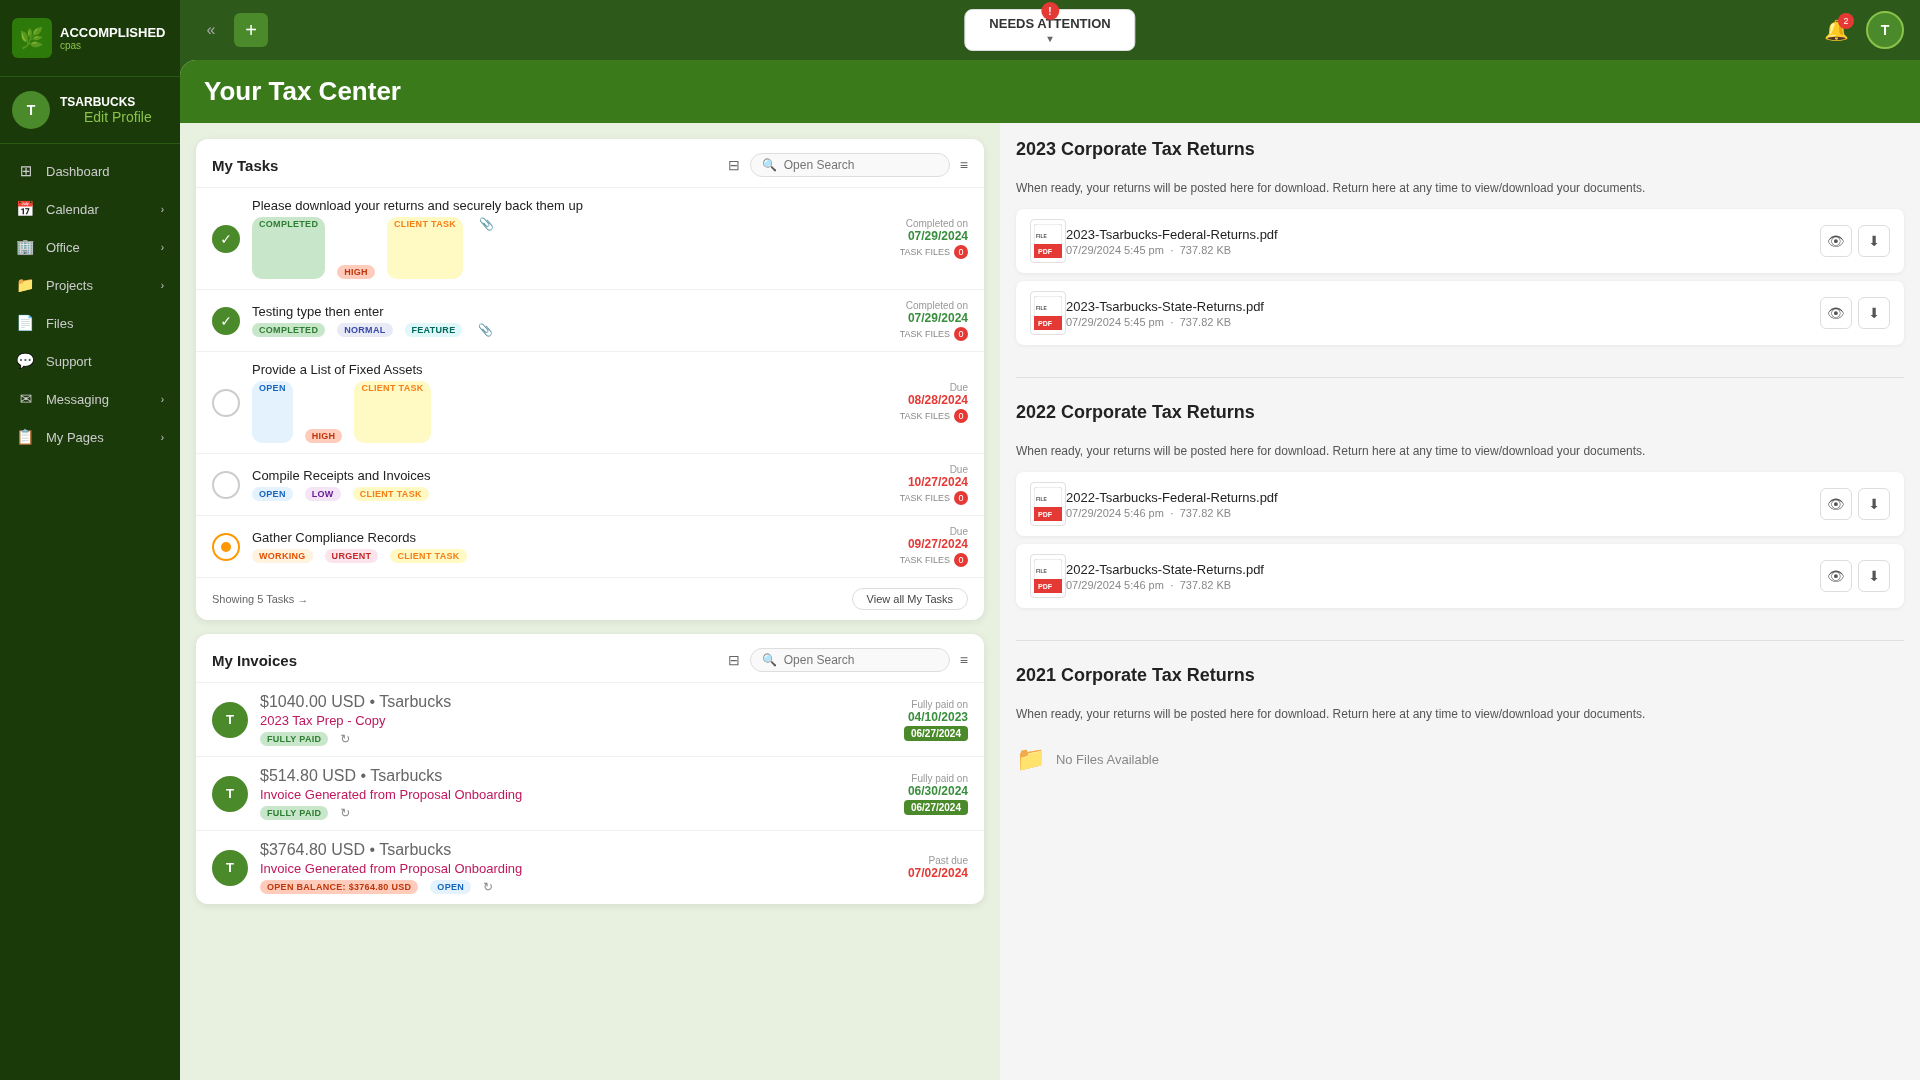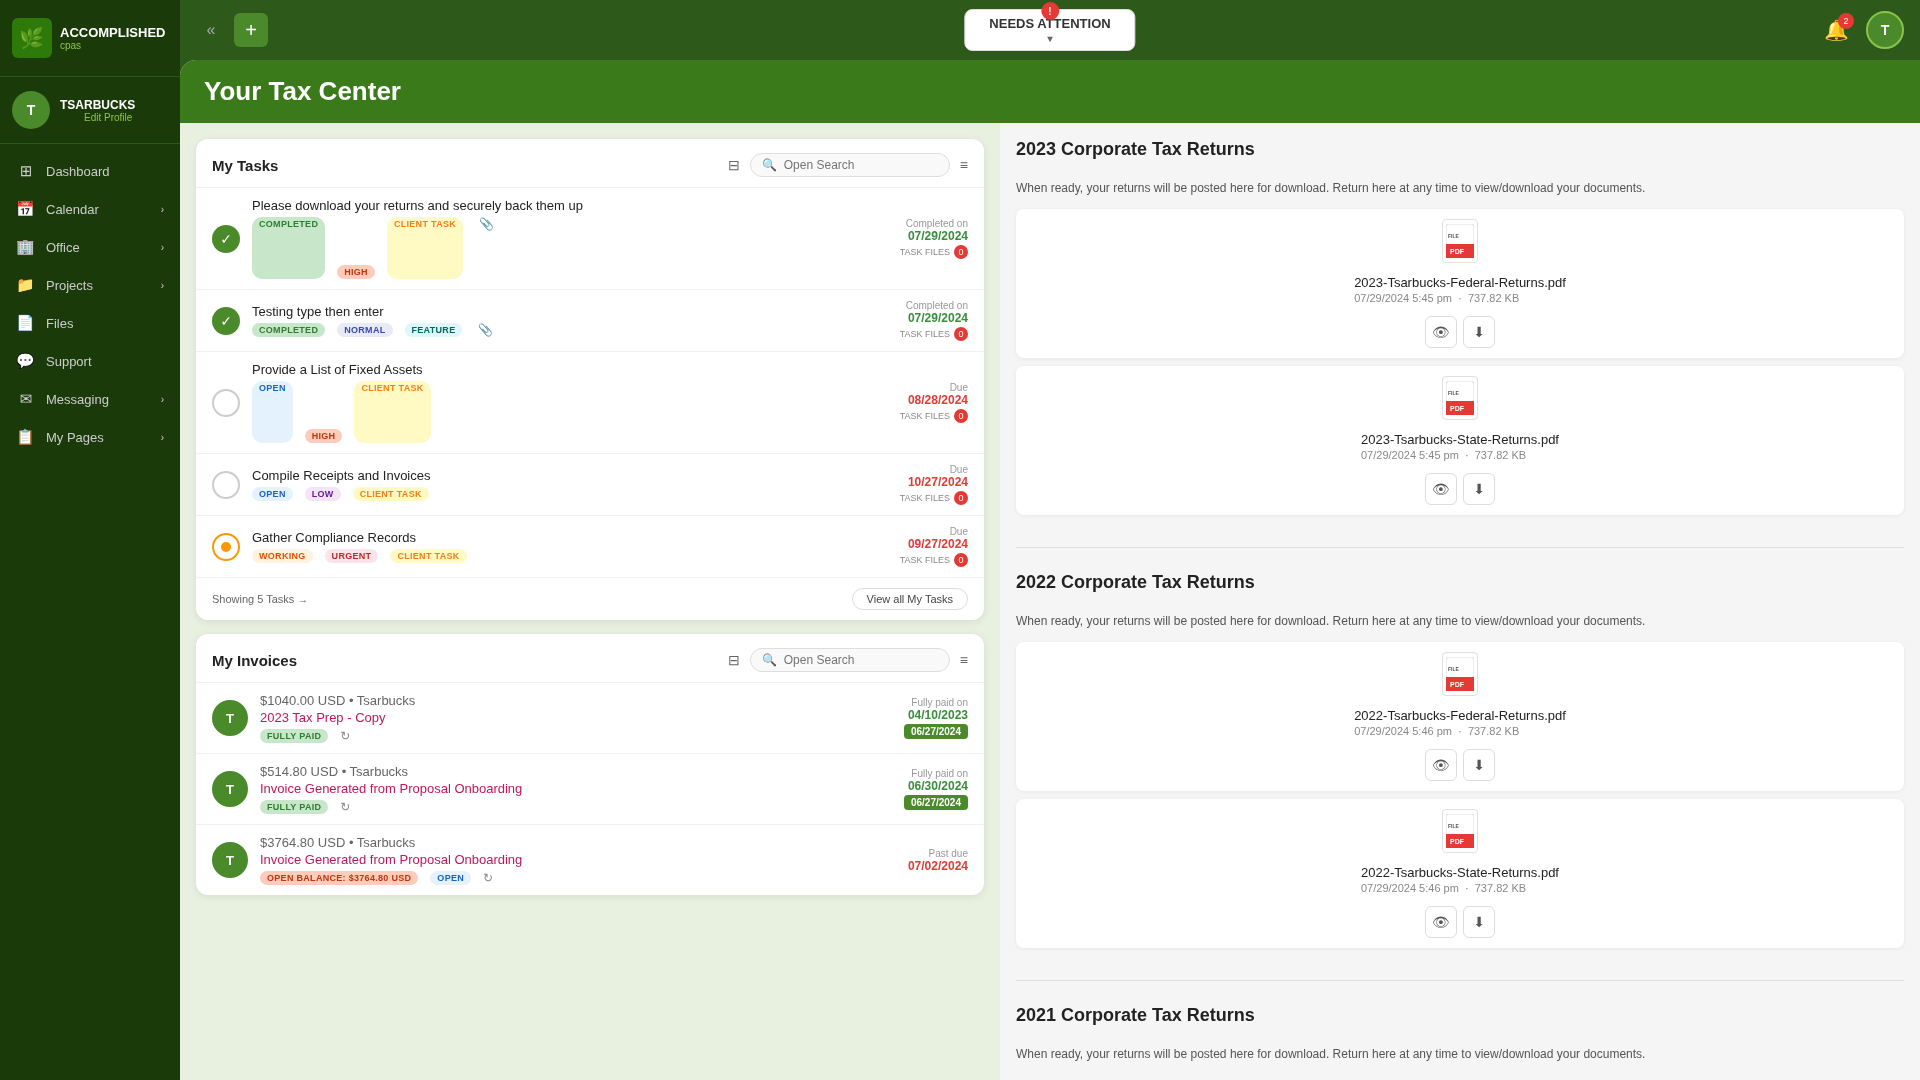--- a/index.html
+++ b/index.html
@@ -34,21 +34,21 @@
       gap: 10px;
       border-bottom: 1px solid #2a5a12;
     }
     .avatar-circle {
       width: 38px; height: 38px; border-radius: 50%;
       background: #4a8a2a; display: flex; align-items: center; justify-content: center;
       font-size: 14px; font-weight: bold; color: #fff; flex-shrink: 0;
     }
     .profile-info { font-size: 11px; color: #fff; }
     .profile-name { font-weight: 700; font-size: 12px; }
-    .profile-edit { color: #8bc34a; font-size: 10px; cursor: pointer; padding-left: 24px; }
+    .profile-edit { color: #8bc34a; font-size: 14px; cursor: pointer; padding-left: 24px; }
 
     .nav-items { flex: 1; padding: 8px 0; }
     .nav-item {
       display: flex; align-items: center; gap: 10px;
       padding: 10px 16px; color: #ccc; font-size: 13px;
       cursor: pointer; position: relative;
     }
     .nav-item .nav-icon { font-size: 15px; width: 20px; text-align: center; }
     .nav-item .chevron { margin-left: auto; font-size: 10px; }
     .nav-item-label { flex: 1; }
@@ -221,21 +221,21 @@
     .invoice-item {
       display: flex; align-items: center; padding: 10px 16px;
       border-top: 1px solid #f0f0f0; gap: 12px;
     }
     .invoice-avatar {
       width: 36px; height: 36px; border-radius: 50%; background: #4a8a2a;
       display: flex; align-items: center; justify-content: center;
       color: #fff; font-size: 13px; font-weight: bold; flex-shrink: 0;
     }
     .invoice-info { flex: 1; }
-    .invoice-amount { font-size: 13px; color: #666; margin-bottom: 2px; }
+    .invoice-amount { font-size: 16px; color: #666; margin-bottom: 2px; }
     .invoice-name { font-size: 13px; color: #be185d; margin-bottom: 4px; }
     .invoice-meta { text-align: right; font-size: 10px; color: #999; min-width: 130px; }
     .invoice-meta .paid-label { font-size: 10px; color: #999; }
     .invoice-meta .date { font-size: 12px; color: #e53935; font-weight: 600; }
     .invoice-meta .date.green { color: #388e3c; }
     .date-badge {
       background: #4a8a2a; color: #fff; border-radius: 4px;
       padding: 2px 7px; font-size: 10px; font-weight: 600; margin-top: 2px;
       display: inline-block;
     }
@@ -250,24 +250,23 @@
       overflow-y: auto;
       background: #f5f5f5;
       display: flex; flex-direction: column; gap: 20px;
     }
     .tax-section { }
     .tax-title { font-size: 18px; font-weight: 600; color: #222; margin-bottom: 6px; }
     .tax-desc { font-size: 12px; color: #555; margin-bottom: 12px; line-height: 1.5; margin-top: 19px; }
 
     .file-item {
       background: #fff; border-radius: 8px;
-      display: flex; align-items: center; gap: 12px;
+      display: flex; align-items: center; 
       padding: 10px 14px; margin-bottom: 8px;
       box-shadow: 0 1px 4px rgba(0,0,0,0.06);
-      flex-direction: column;
     }
     .pdf-icon {
       width: 36px; height: 44px; background: #fff;
       border: 1px solid #e0e0e0; border-radius: 4px;
       display: flex; align-items: center; justify-content: center;
       font-size: 9px; font-weight: 700; color: #e53935;
       flex-direction: column;
       flex-shrink: 0;
     }
     .file-details { flex: 1; }

